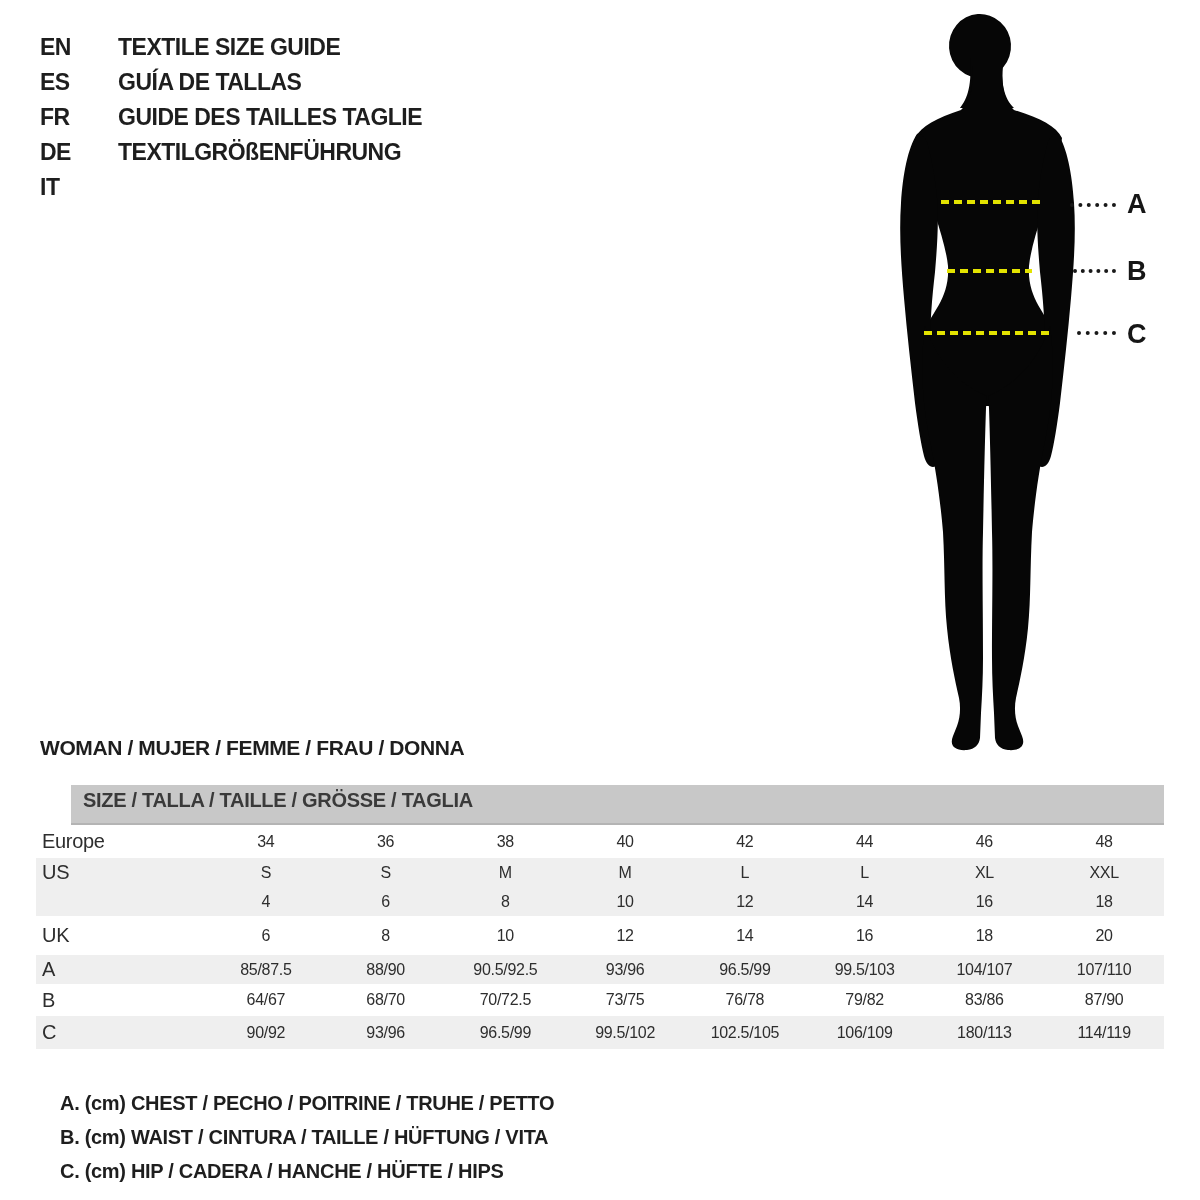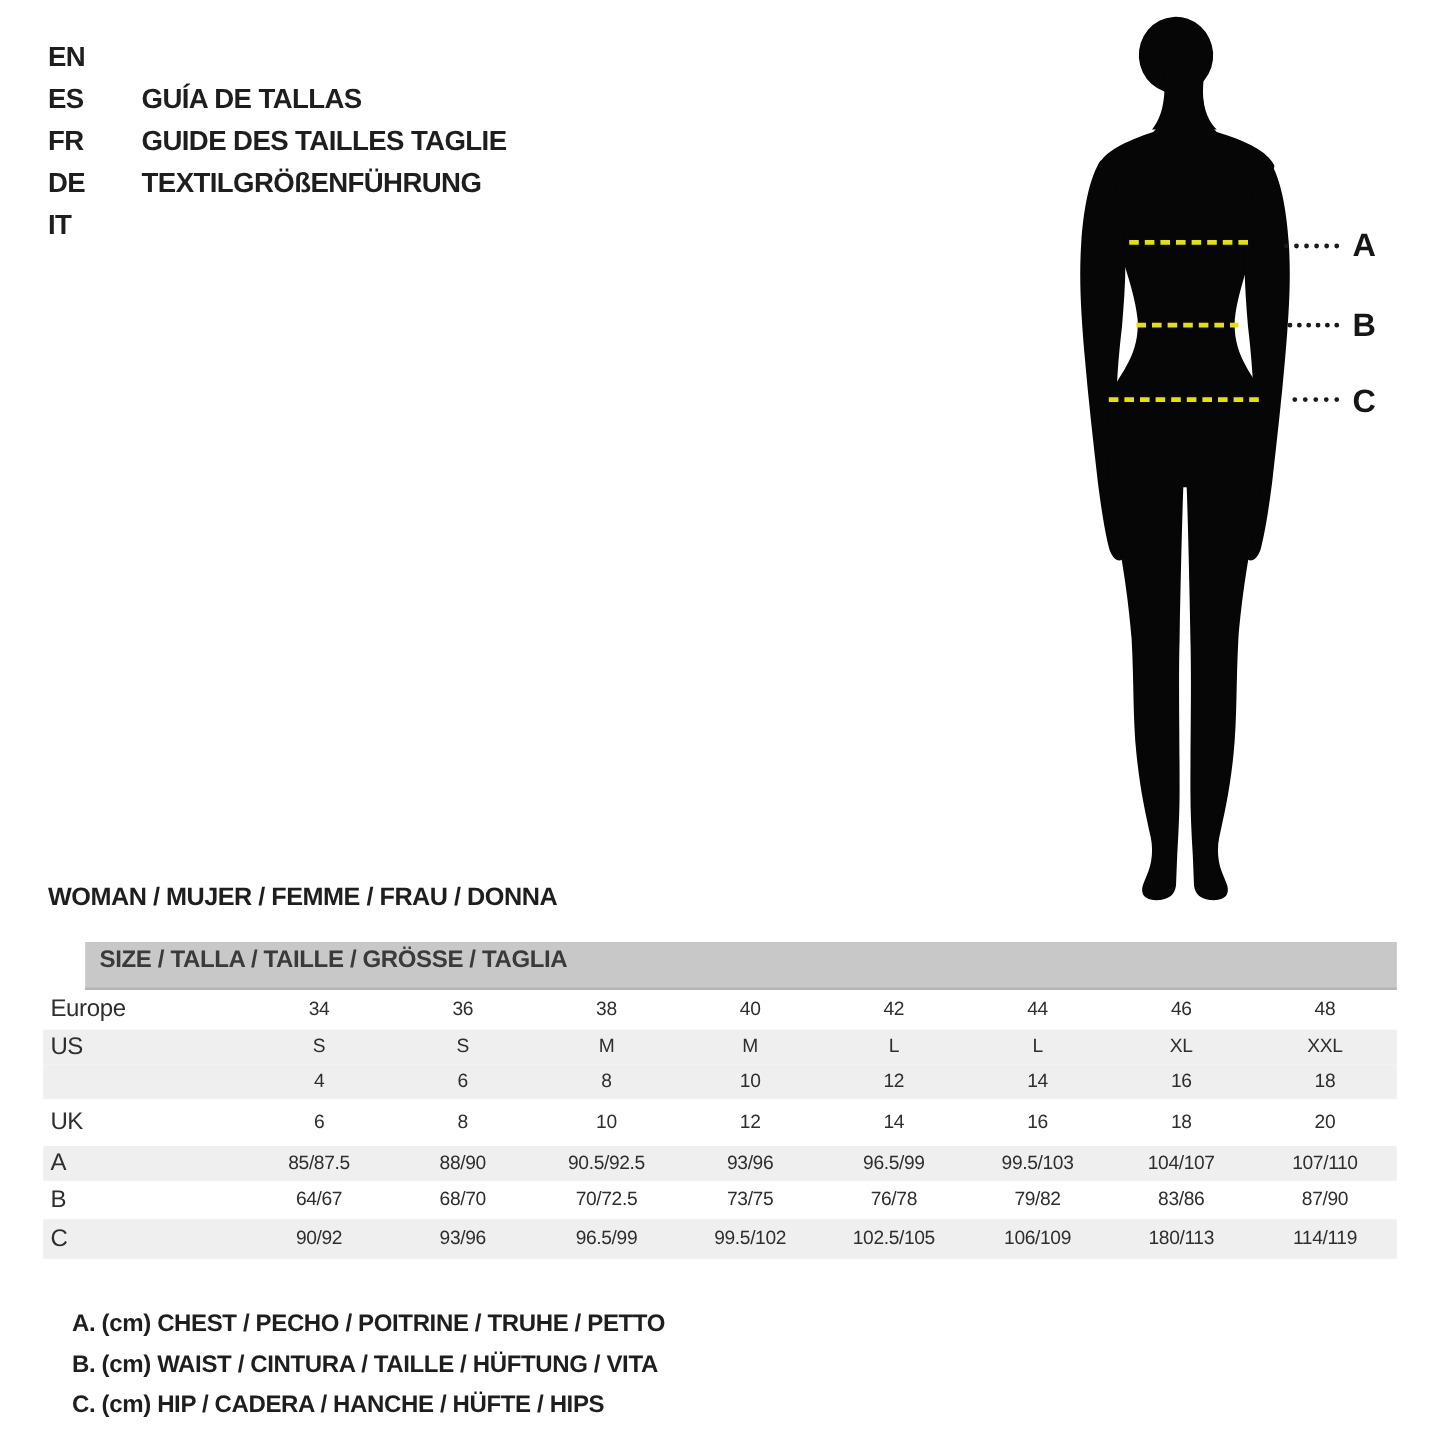--- a/index.html
+++ b/index.html
@@ -78,20 +78,21 @@
     height: 34px; line-height: 34px;
     font-size: 20px; font-weight: 700; letter-spacing: -0.3px; color: #1e1e1e; white-space: nowrap; margin-left: 20px;
   }
 </style>
 </head>
 <body>
 
 <div class="lang-list">
     <div class="lang-row">
       <div class="lang-code">EN</div>
+      <div class="lang-title">TEXTILE SIZE GUIDE</div>
     </div>
     <div class="lang-row">
       <div class="lang-code">ES</div>
       <div class="lang-title">GUÍA DE TALLAS</div>
     </div>
     <div class="lang-row">
       <div class="lang-code">FR</div>
       <div class="lang-title">GUIDE DES TAILLES TAGLIE</div>
     </div>
     <div class="lang-row">

